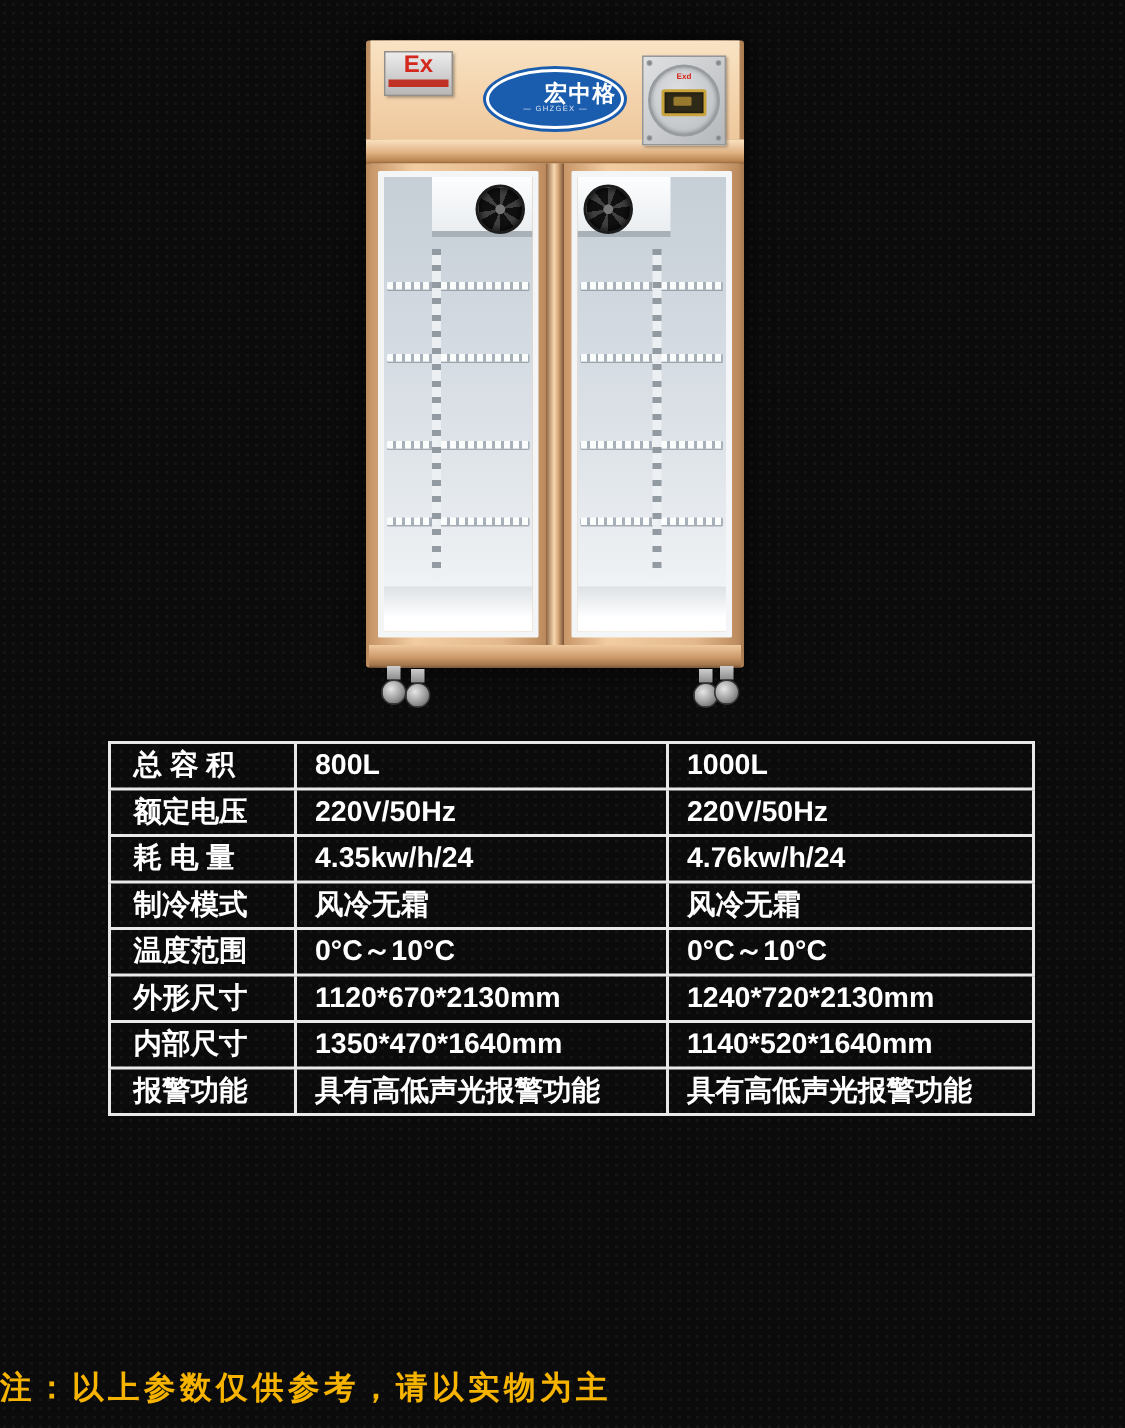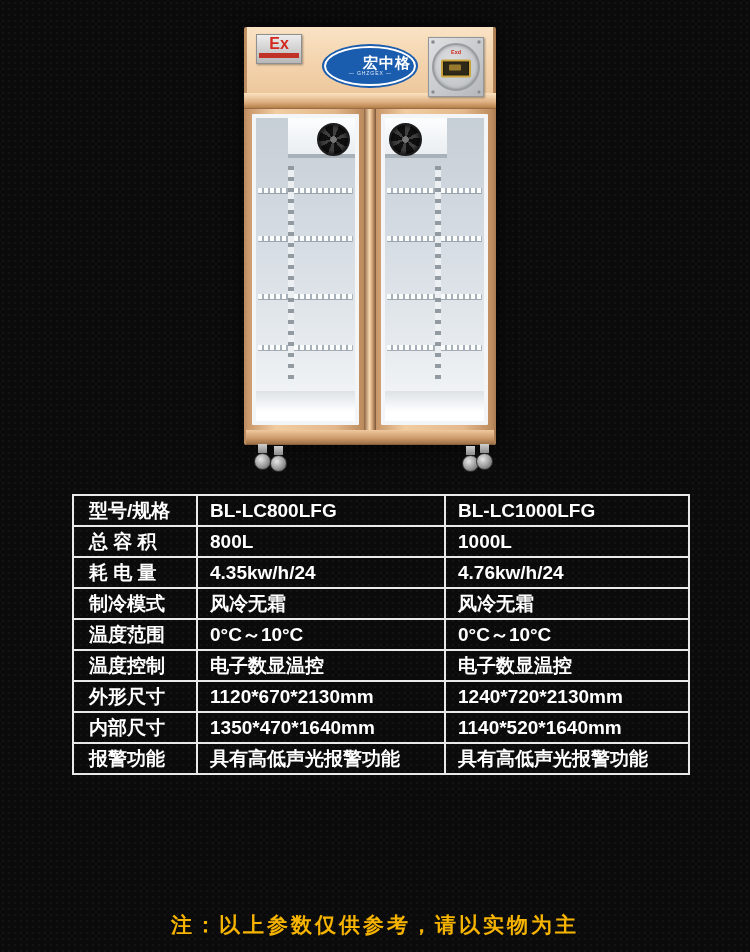--- a/index.html
+++ b/index.html
@@ -145,21 +145,21 @@
     color:#ffffff;font-weight:bold;font-size:19px;line-height:1;
     padding:0 0 0 12px;white-space:nowrap;overflow:hidden;
   }
   table.specs td.label{width:110px;padding-left:15px;}
   table.specs col.c1{width:124px;}
   table.specs col.c2{width:248px;}
   table.specs col.c3{width:244px;}
 
   
   .note{
-    position:absolute;left:0;right:0;top:911px;text-align:center;
+    position:absolute;left:0;right:0;top:911px;
     color:#f6b400;font-size:21px;font-weight:bold;letter-spacing:3px;
   }
 </style>
 </head>
 <body>
 
 <div class="page">
 
   <div class="hero">
     <div class="fridge">
@@ -241,50 +241,45 @@
   </div>
 
   <table class="specs">
     <colgroup>
         <col class="c1">
         <col class="c2">
         <col class="c3">
       </colgroup>
     <tbody id="spec-body">
         <tr>
-          <td class="label">型号/规格</td>
-          <td>BL-LC800LFG</td>
-          <td>BL-LC1000LFG</td>
-        </tr>
-        <tr>
           <td class="label">总 容 积</td>
           <td>800L</td>
           <td>1000L</td>
         </tr>
         <tr>
+          <td class="label">额定电压</td>
+          <td>220V/50Hz</td>
+          <td>220V/50Hz</td>
+        </tr>
+        <tr>
           <td class="label">耗 电 量</td>
           <td>4.35kw/h/24</td>
           <td>4.76kw/h/24</td>
         </tr>
         <tr>
           <td class="label">制冷模式</td>
           <td>风冷无霜</td>
           <td>风冷无霜</td>
         </tr>
         <tr>
           <td class="label">温度范围</td>
           <td>0°C～10°C</td>
           <td>0°C～10°C</td>
         </tr>
         <tr>
-          <td class="label">温度控制</td>
-          <td>电子数显温控</td>
-          <td>电子数显温控</td>
-        </tr>
-        <tr>
           <td class="label">外形尺寸</td>
           <td>1120*670*2130mm</td>
           <td>1240*720*2130mm</td>
         </tr>
         <tr>
           <td class="label">内部尺寸</td>
           <td>1350*470*1640mm</td>
           <td>1140*520*1640mm</td>
         </tr>
         <tr>

